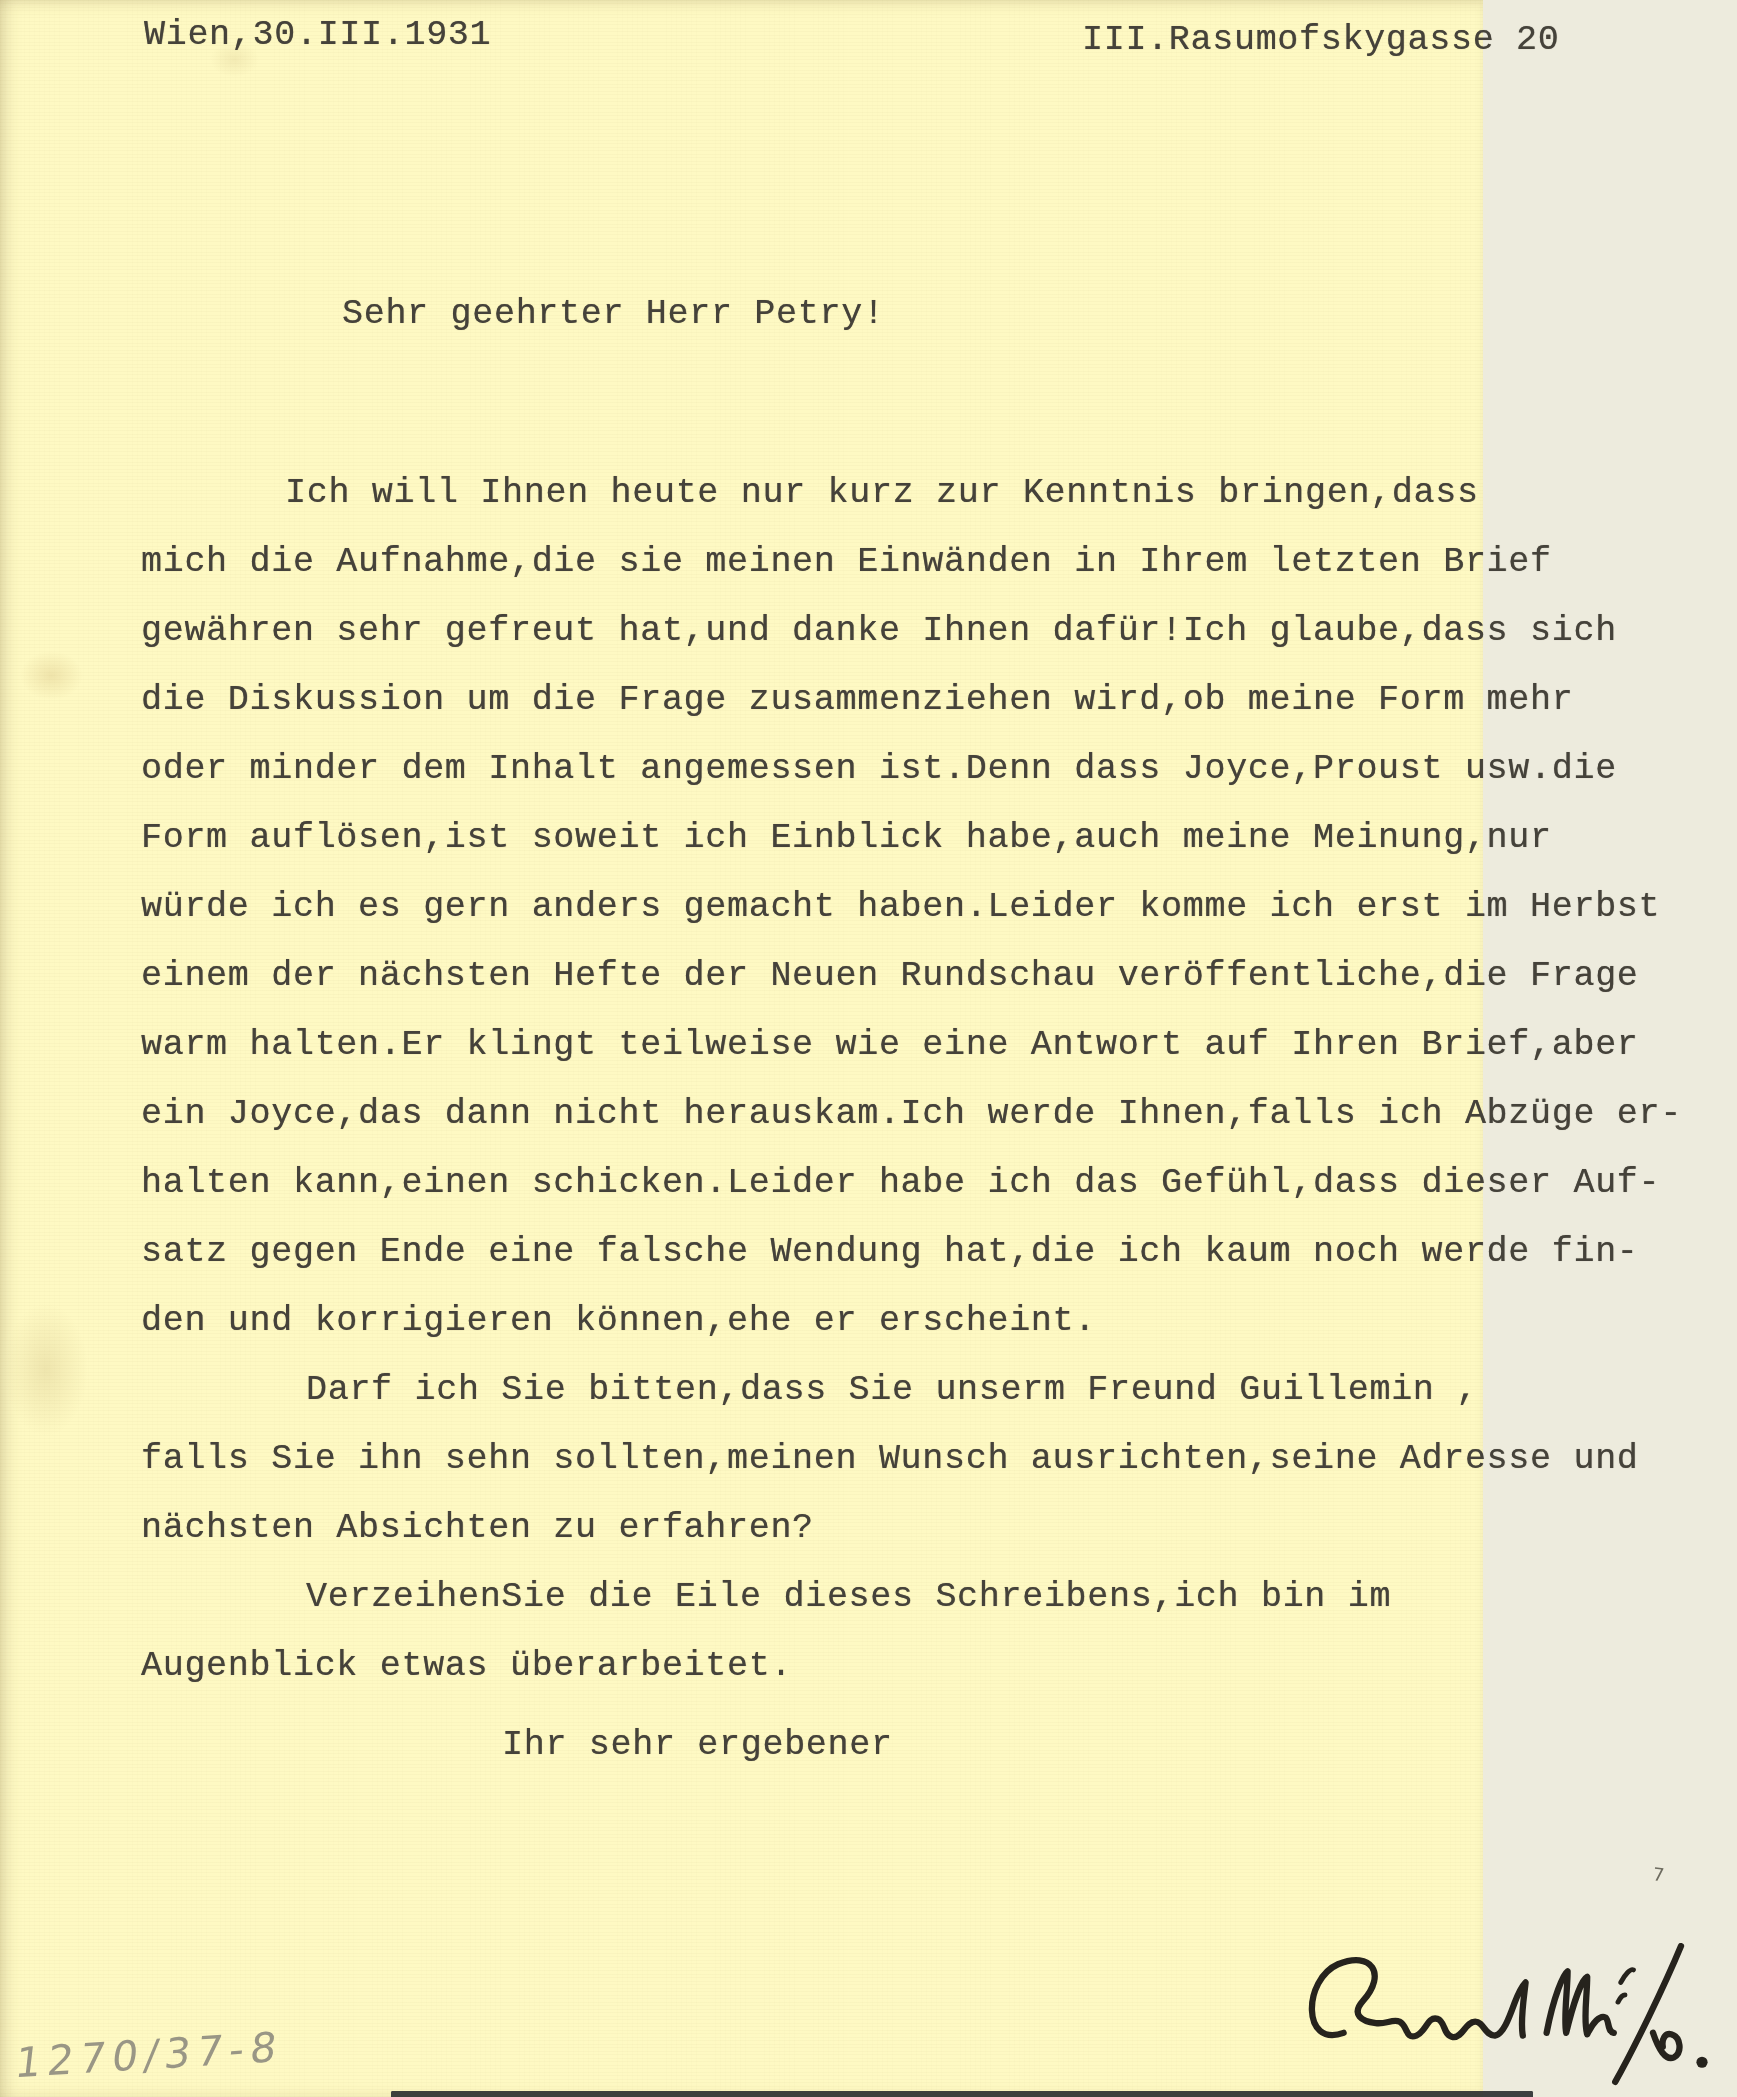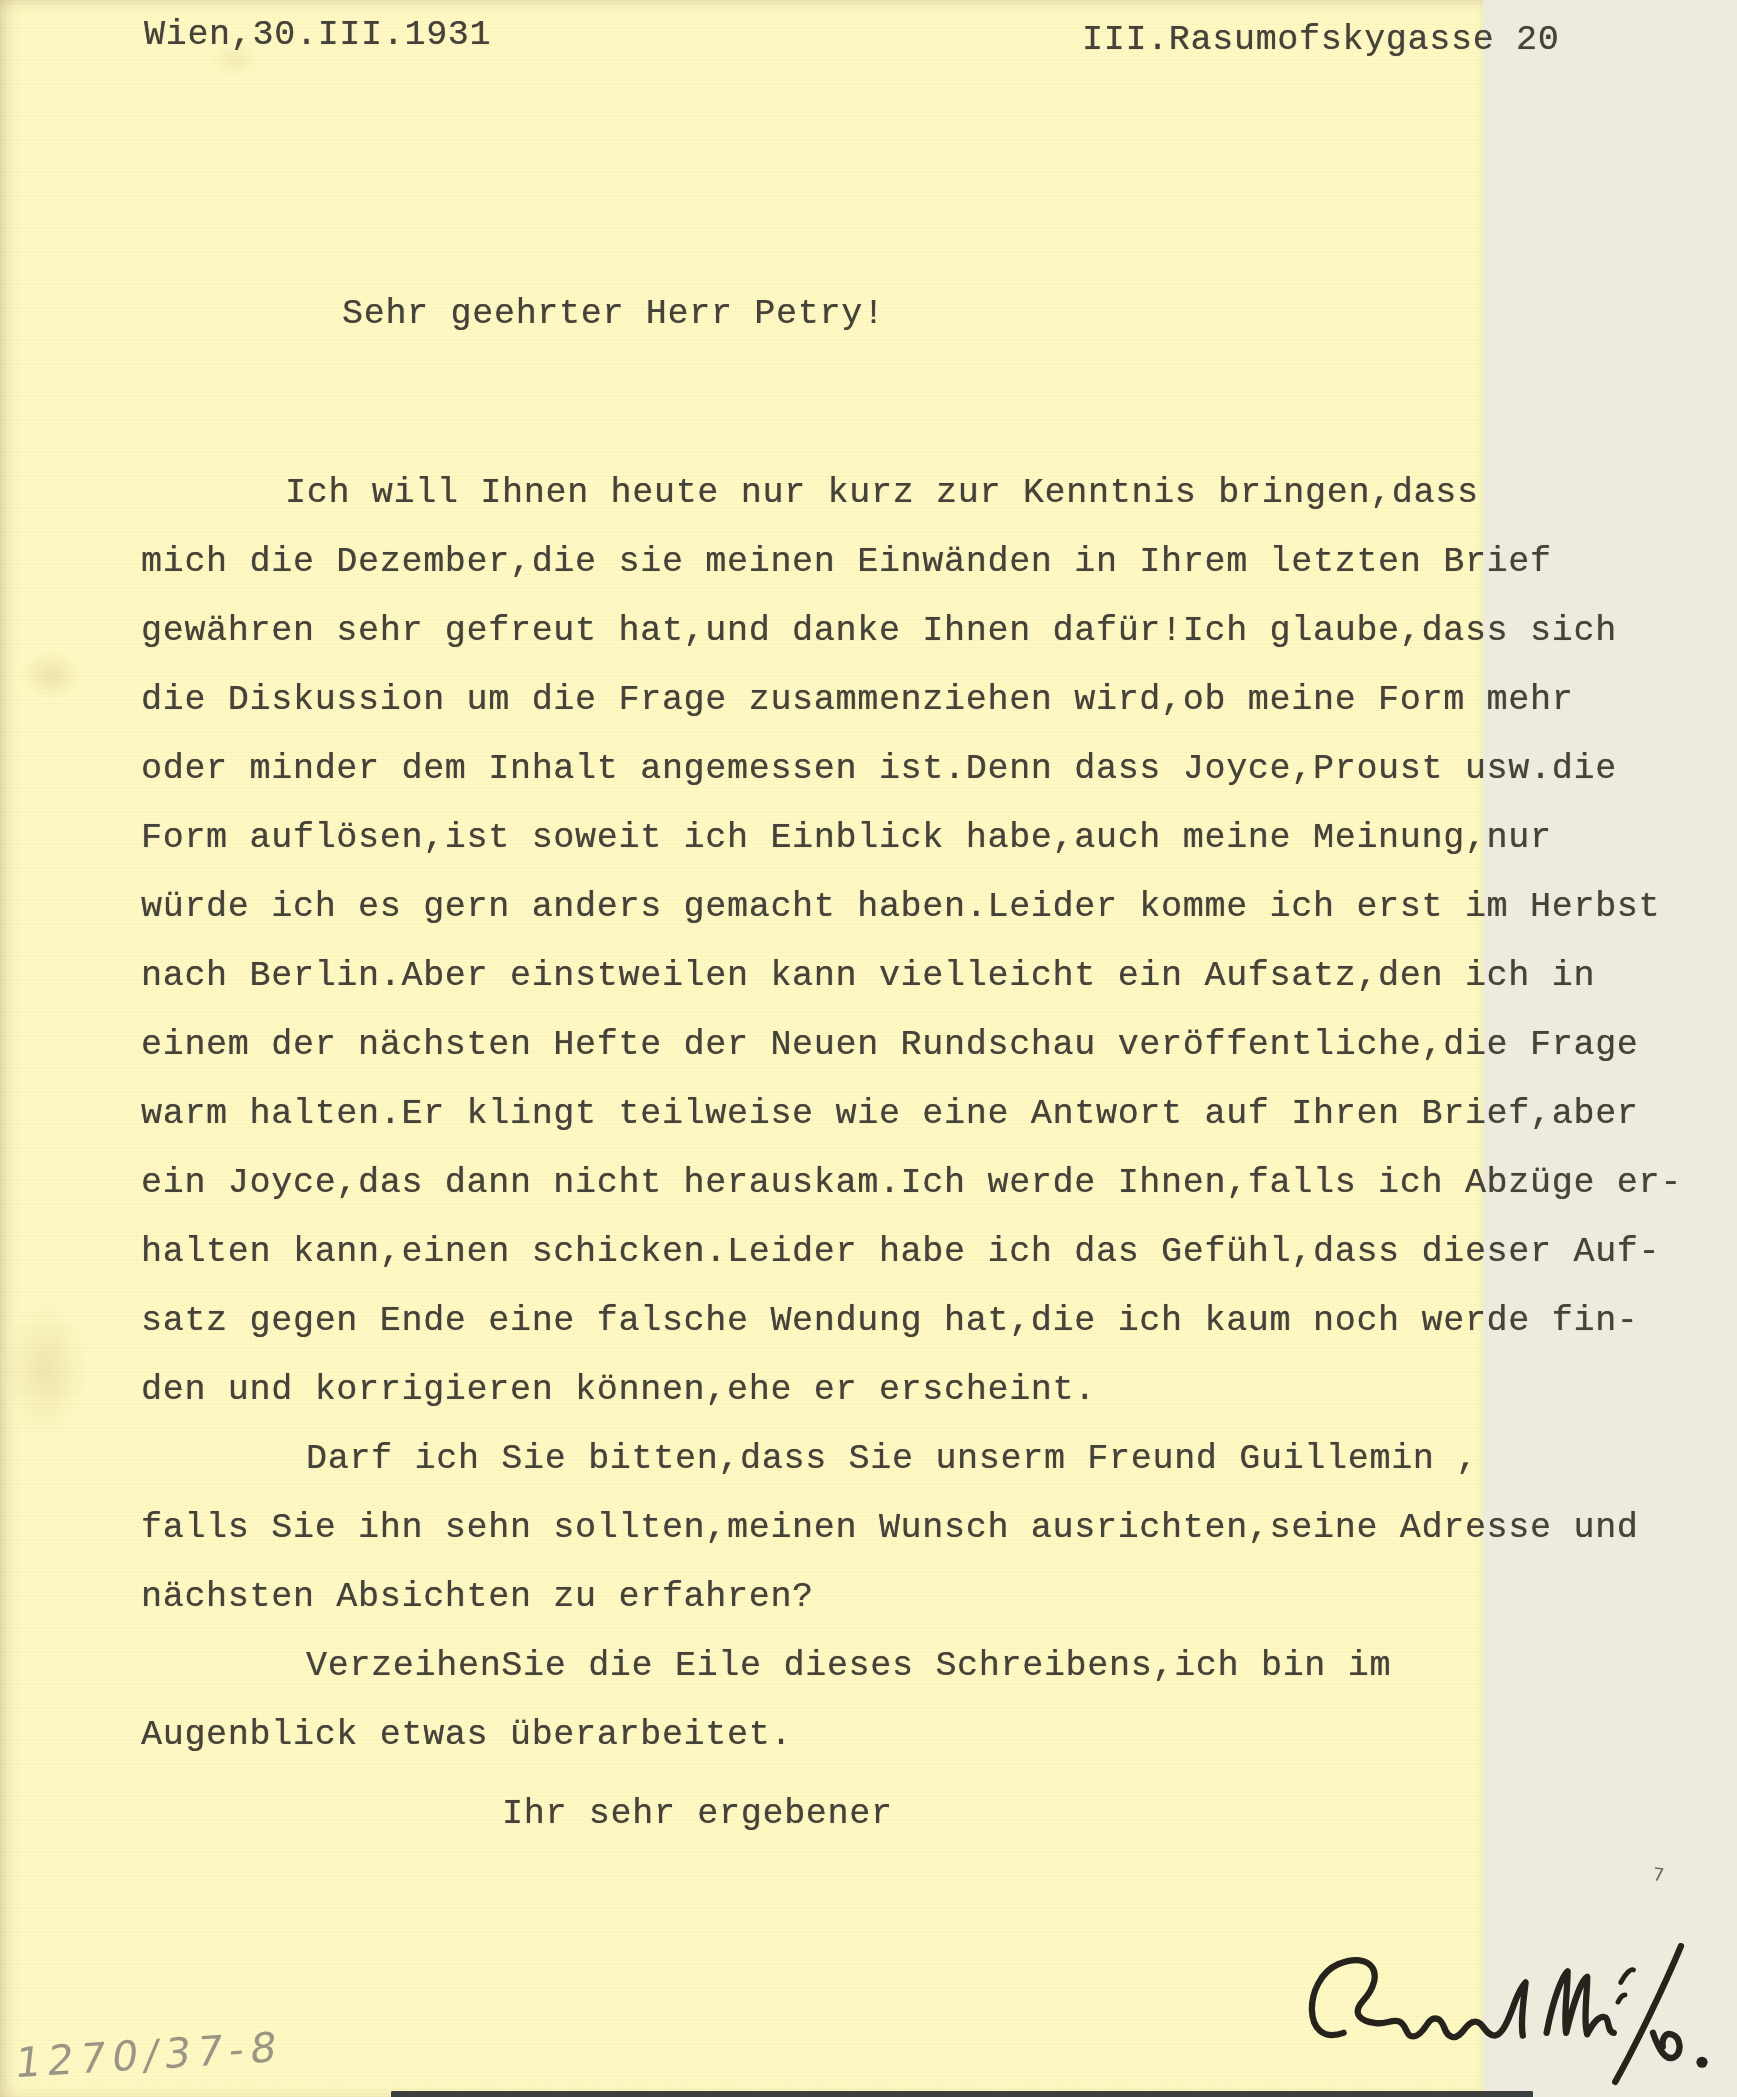--- a/index.html
+++ b/index.html
@@ -91,27 +91,26 @@
   <div class="stain s1"></div>
   <div class="stain s2"></div>
   <div class="stain s3"></div>
 
   <div class="tw date">Wien,30.III.1931</div>
   <div class="tw addr">III.Rasumofskygasse 20</div>
   <div class="tw salut">Sehr geehrter Herr Petry!</div>
 
   <div class="body-block">
     <div class="bline ind1">Ich will Ihnen heute nur kurz zur Kenntnis bringen,dass</div>
-    <div class="bline">mich die Dezember,die sie meinen Einwänden in Ihrem letzten Brief</div>
+    <div class="bline">mich die Aufnahme,die sie meinen Einwänden in Ihrem letzten Brief</div>
     <div class="bline">gewähren sehr gefreut hat,und danke Ihnen dafür!Ich glaube,dass sich</div>
     <div class="bline">die Diskussion um die Frage zusammenziehen wird,ob meine Form mehr</div>
     <div class="bline">oder minder dem Inhalt angemessen ist.Denn dass Joyce,Proust usw.die</div>
     <div class="bline">Form auflösen,ist soweit ich Einblick habe,auch meine Meinung,nur</div>
     <div class="bline">würde ich es gern anders gemacht haben.Leider komme ich erst im Herbst</div>
-    <div class="bline">nach Berlin.Aber einstweilen kann vielleicht ein Aufsatz,den ich in</div>
     <div class="bline">einem der nächsten Hefte der Neuen Rundschau veröffentliche,die Frage</div>
     <div class="bline">warm halten.Er klingt teilweise wie eine Antwort auf Ihren Brief,aber</div>
     <div class="bline">ein Joyce,das dann nicht herauskam.Ich werde Ihnen,falls ich Abzüge er-</div>
     <div class="bline">halten kann,einen schicken.Leider habe ich das Gefühl,dass dieser Auf-</div>
     <div class="bline">satz gegen Ende eine falsche Wendung hat,die ich kaum noch werde fin-</div>
     <div class="bline">den und korrigieren können,ehe er erscheint.</div>
     <div class="bline ind2">Darf ich Sie bitten,dass Sie unserm Freund Guillemin ,</div>
     <div class="bline">falls Sie ihn sehn sollten,meinen Wunsch ausrichten,seine Adresse und</div>
     <div class="bline">nächsten Absichten zu erfahren?</div>
     <div class="bline ind2">VerzeihenSie die Eile dieses Schreibens,ich bin im</div>

